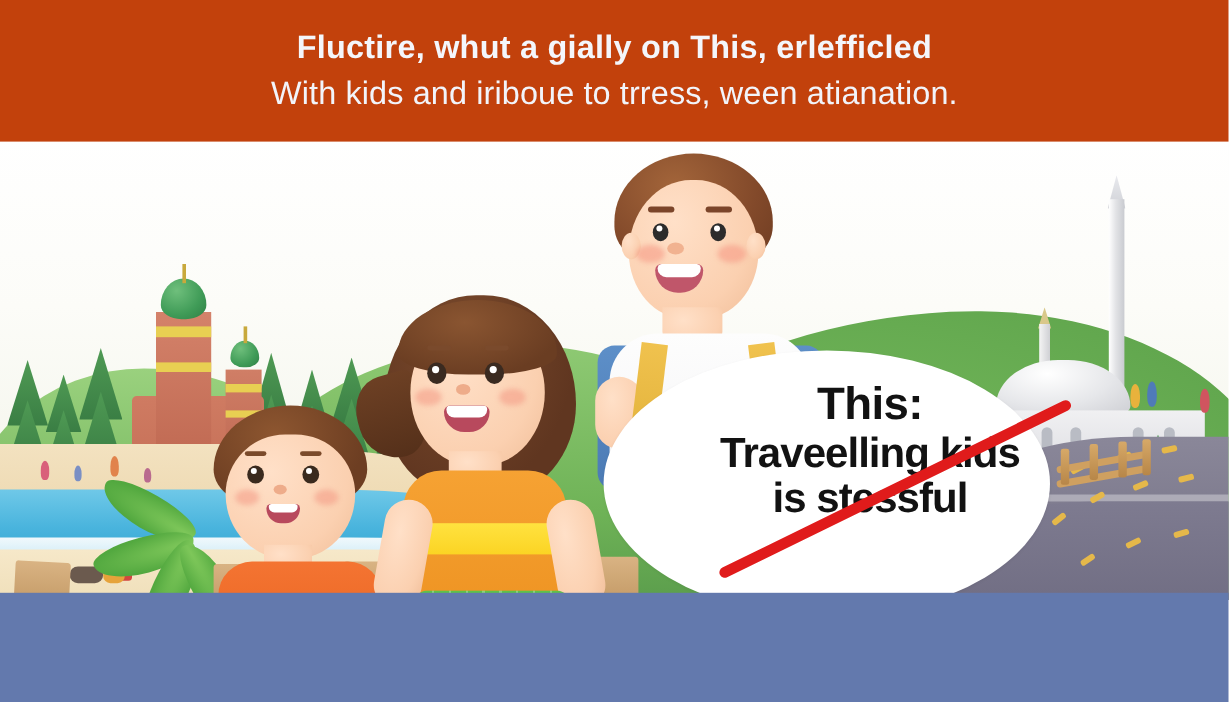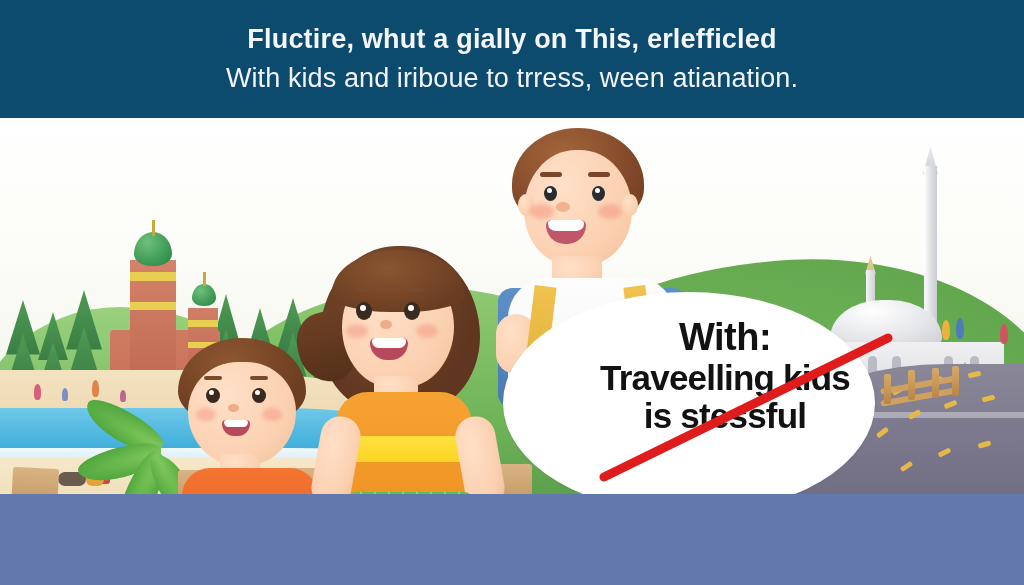--- a/index.html
+++ b/index.html
@@ -16,21 +16,21 @@
     height: 585px;
     overflow: hidden;
     background: #ffffff;
   }
 
   
   .banner-top {
     position: absolute;
     left: 0; top: 0;
     width: 1024px; height: 118px;
-    background: #0c4a6e;
+    background: #c2410c;
     z-index: 40;
     display: flex;
     flex-direction: column;
     align-items: center;
     justify-content: center;
   }
   .banner-line1 {
     color: #f4f6fb;
     font-size: 27px;
     font-weight: bold;
@@ -546,21 +546,21 @@
       <div class="g-stripe"></div>
       <div class="g-arm skin" style="left:4px;  top:176px; transform:rotate(10deg);"></div>
       <div class="g-arm skin" style="left:148px;top:176px; transform:rotate(-10deg);"></div>
       <div class="g-shorts"></div>
     </div>
 
   </div>
 
   <div class="bubble"></div>
   <div class="bubble-text">
-    <div class="bt1">With:</div>
+    <div class="bt1">This:</div>
     <div class="bt2">Traveelling kids</div>
     <div class="bt3">is stessful</div>
   </div>
   <svg class="strike" viewBox="0 0 300 150" preserveAspectRatio="none">
     <line x1="8" y1="145" x2="292" y2="6" stroke="#e01b1b" stroke-width="9" stroke-linecap="round"></line>
   </svg>
 
   <div class="banner-top">
     <div class="banner-line1">Fluctire, whut a gially on This, erlefficled</div>
     <div class="banner-line2">With kids and iriboue to trress, ween atianation.</div>

